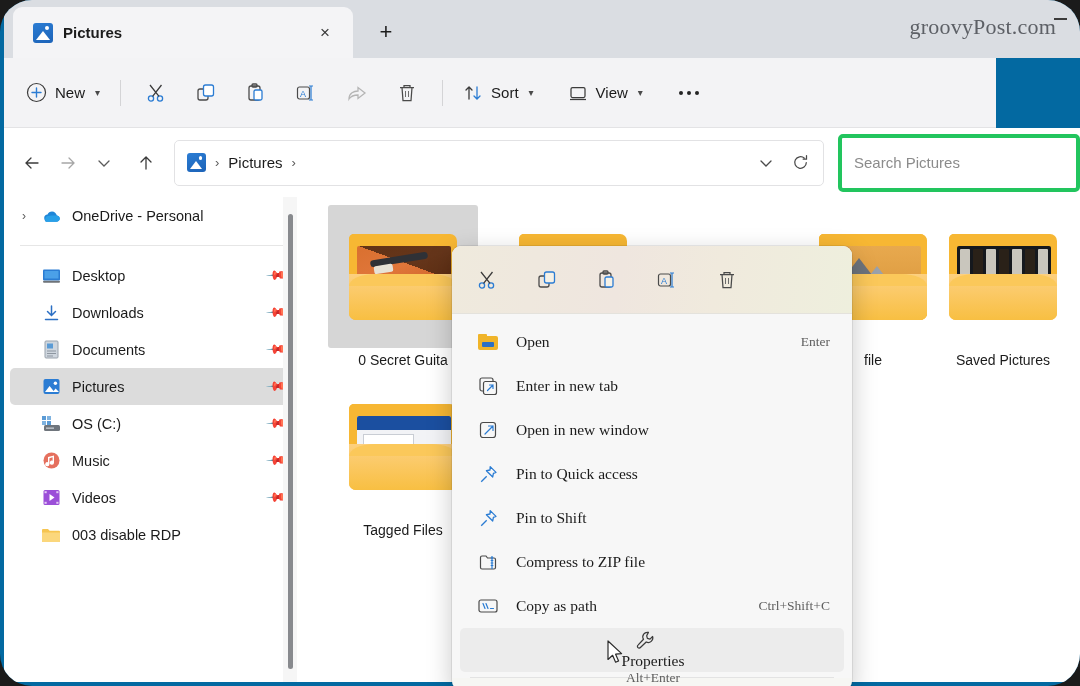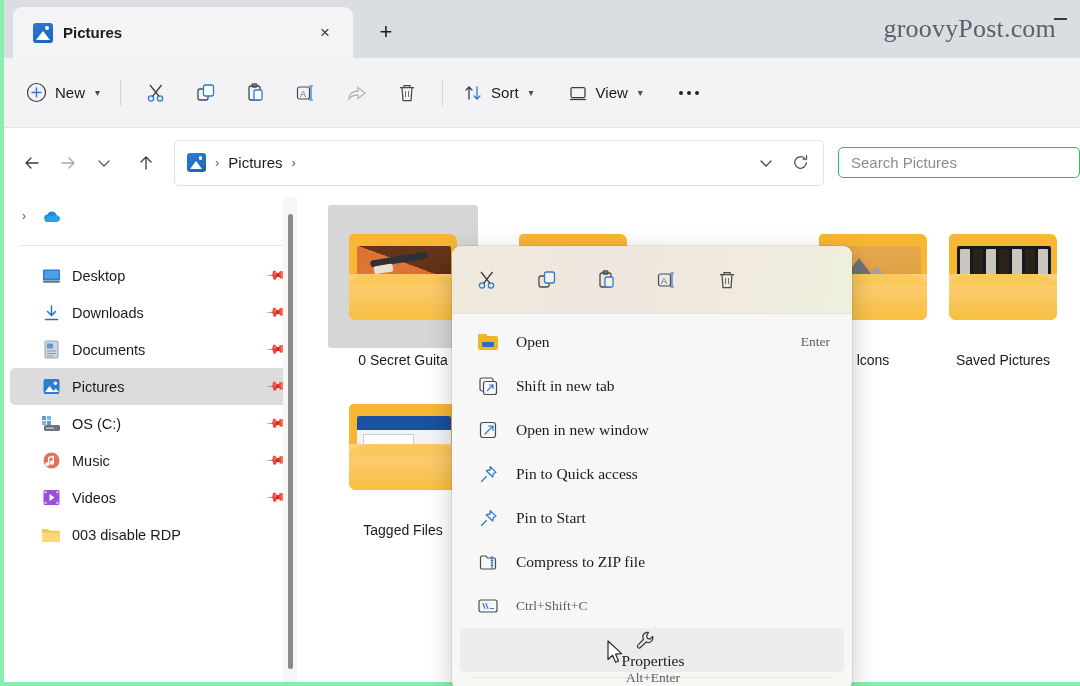--- a/index.html
+++ b/index.html
@@ -5,22 +5,23 @@
   * { box-sizing: border-box; margin: 0; padding: 0; }
   html, body {
     width: 1080px; height: 686px;
     overflow: hidden;
     font-family: "Liberation Sans", sans-serif;
     background: #1b1b1b;
   }
   #root {
     position: relative;
     width: 1080px; height: 686px;
-    background: #86efac;
+    background: #0369a1;
     overflow: hidden;
+    border-radius: 32px;
   }
 
   
   .titlebar {
     position: absolute; left: 4px; top: 0; width: 1076px; height: 58px;
     background: #dadde2;
     display: flex; align-items: flex-end;
   }
   .tabstrip { display: flex; align-items: flex-end; height: 58px; }
   .tab {
@@ -58,33 +59,33 @@
     color: #3a3a3a; font-size: 17px; line-height: 1;
   }
   .newtab {
     width: 42px; height: 42px; margin: 0 0 5px 12px;
     display: flex; align-items: center; justify-content: center;
     color: #1c1c1c; font-size: 22px; font-weight: 300; border-radius: 5px;
   }
   .watermark {
     position: absolute; right: 24px; top: 14px;
     font-family: "Liberation Serif", serif;
-    font-size: 26px; color: #5d6066; letter-spacing: .2px;
+    font-size: 22px; color: #5d6066; letter-spacing: .2px;
     user-select: none;
   }
   .winbtn-min {
     position: absolute; right: 6px; top: 8px;
     width: 28px; height: 22px;
     display: flex; align-items: center; justify-content: center;
   }
   .winbtn-min i { display: block; width: 13px; height: 1.5px; background: #3b3b3b; }
 
   
   .cmdbar {
-    position: absolute; left: 4px; top: 58px; width: 1076px; height: 70px;
+    position: absolute; left: 4px; top: 58px; width: 992px; height: 70px;
     background: #f3f3f5;
     border-bottom: 1px solid #e3e3e5;
     display: flex; align-items: center; padding: 0 14px;
   }
   .cmd {
     height: 36px; border-radius: 5px;
     display: flex; align-items: center; gap: 8px;
     padding: 0 10px; color: #1b1b1b; font-size: 15px;
     white-space: nowrap;
   }
@@ -136,22 +137,22 @@
   .crumb-sep { color: #5b5b5b; font-size: 13px; padding: 0 9px; }
   .crumb-text { font-size: 15px; color: #1b1b1b; }
   .addr-spacer { flex: 1 1 auto; }
   .addr-btn {
     width: 34px; height: 34px; border-radius: 4px;
     display: flex; align-items: center; justify-content: center;
     color: #3b3b3b;
   }
   .searchbox {
     margin-left: 14px;
-    height: 31px; flex: 1 1 auto;
-    border: 1px solid #22c55e; border-radius: 5px;
+    height: 58px; flex: 1 1 auto;
+    border: 4px solid #22c55e; border-radius: 5px;
     background: #ffffff;
     display: flex; align-items: center; padding: 0 12px;
   }
   .searchbox span { font-size: 15px; color: #8b8b8b; }
 
   
   .sidebar {
     position: absolute; left: 4px; top: 197px; width: 296px; height: 485px;
     background: #ffffff;
     overflow: hidden;
@@ -458,20 +459,21 @@
 
 
     <div class="nav-item">
       <span class="exp">›</span>
       <span class="nav-ico">
         <svg width="20" height="16" viewBox="0 0 20 16">
             <path d="M5.2 13.8h10.1c2 0 3.5-1.5 3.5-3.2 0-1.6-1.3-3-3-3.1-.4-2.3-2.4-4-4.8-4-2 0-3.8 1.2-4.5 3-1.9.1-3.3 1.6-3.3 3.4 0 2 1.6 3.9 2 3.9z" fill="#1f86d8"></path>
             <path d="M5.2 13.8h10.1c2 0 3.5-1.5 3.5-3.2 0-1.3-.9-2.5-2.1-2.9-1.5-.4-9.4-.5-11.2.9-1.2.9-1.6 2.6-1.3 3.9.2.8.6 1.3 1 1.3z" fill="#29a0e8"></path>
           </svg>
       </span>
+      <span class="nav-label">OneDrive - Personal</span>
     </div>
 
     <div class="nav-divider"></div>
 
     <div class="nav-item">
       <span class="nav-ico">
         <svg width="19" height="16" viewBox="0 0 19 16">
             <rect x="1" y="1.5" width="17" height="11" rx="1" fill="#2b7cd3"></rect>
             <rect x="2.5" y="3" width="14" height="7.5" fill="#4ba0e8"></rect>
             <rect x="1" y="12.8" width="17" height="2" rx="1" fill="#6e7378"></rect>
@@ -626,21 +628,21 @@
         <div class="thumbwrap">
           <div class="folder">
             <div class="tabtop"></div>
               <div class="back"></div>
             <div class="photo">
                 <div class="th-mountain"></div>
               </div>
             <div class="front"></div>
           </div>
         </div>
-        <div class="label">lcons</div>
+        <div class="label">file</div>
       </div>
 
       <div class="cell" style="left:628px; top:8px;">
         <div class="thumbwrap">
           <div class="folder">
             <div class="tabtop"></div>
               <div class="back"></div>
             <div class="photo">
               <div class="th-film">
                   <i></i>
@@ -728,21 +730,21 @@
       </div>
 
       <div class="ctx-item">
         <span class="ctx-ico">
           <svg width="21" height="21" viewBox="0 0 21 21" fill="none" stroke="#4a4a4a" stroke-width="1.2">
             <rect x="2" y="2" width="13" height="13" rx="2"></rect>
             <rect x="5.5" y="5.5" width="13" height="13" rx="2" fill="#f7f7f7"></rect>
             <path d="M9.5 14.5 15 9M11.5 9H15v3.5" stroke="#2b7cd3" stroke-linecap="round"></path>
           </svg>
         </span>
-        <span class="ctx-label">Shift in new tab</span>
+        <span class="ctx-label">Enter in new tab</span>
         <span class="ctx-accel"></span>
       </div>
 
       <div class="ctx-item">
         <span class="ctx-ico">
           <svg width="21" height="21" viewBox="0 0 21 21" fill="none" stroke="#4a4a4a" stroke-width="1.2">
             <rect x="2.5" y="2.5" width="15" height="15" rx="2.5"></rect>
             <path d="M7 14 15 6M10.5 6H15v4.5" stroke="#2b7cd3" stroke-linecap="round"></path>
           </svg>
         </span>
@@ -761,21 +763,21 @@
         <span class="ctx-accel"></span>
       </div>
 
       <div class="ctx-item">
         <span class="ctx-ico">
           <svg width="21" height="21" viewBox="0 0 21 21" fill="none" stroke="#2b7cd3" stroke-width="1.3" stroke-linejoin="round">
             <path d="M12.2 2.6 18 8.4l-2.6 1-.7 3.6-6.3-6.3 3.6-.7z"></path>
               <path d="M8.7 12.3 3.2 17.8"></path>
           </svg>
         </span>
-        <span class="ctx-label">Pin to Start</span>
+        <span class="ctx-label">Pin to Shift</span>
         <span class="ctx-accel"></span>
       </div>
 
       <div class="ctx-item">
         <span class="ctx-ico">
           <svg width="21" height="21" viewBox="0 0 21 21" fill="none" stroke="#4a4a4a" stroke-width="1.2">
             <path d="M2.5 5.5a1.5 1.5 0 0 1 1.5-1.5h4l1.5 2h6.5a1.5 1.5 0 0 1 1.5 1.5v8a1.5 1.5 0 0 1-1.5 1.5H4a1.5 1.5 0 0 1-1.5-1.5z"></path>
             <path d="M14 4v13" stroke="#2b7cd3"></path>
             <path d="M12.7 6h2.6M12.7 8.5h2.6M12.7 11h2.6M12.7 13.5h2.6" stroke="#2b7cd3" stroke-width="1"></path>
           </svg>
@@ -785,20 +787,21 @@
       </div>
 
       <div class="ctx-item">
         <span class="ctx-ico">
           <svg width="22" height="18" viewBox="0 0 22 18" fill="none" stroke="#4a4a4a" stroke-width="1.2">
             <rect x="2" y="3" width="18" height="12" rx="2"></rect>
             <path d="M6 6.5 8 11.5M9 6.5 11 11.5" stroke="#2b7cd3" stroke-linecap="round"></path>
             <path d="M13.5 11.5h3" stroke="#2b7cd3" stroke-linecap="round"></path>
           </svg>
         </span>
+        <span class="ctx-label">Copy as path</span>
         <span class="ctx-accel">Ctrl+Shift+C</span>
       </div>
 
       <div class="ctx-item hl">
         <span class="ctx-ico">
           <svg width="21" height="21" viewBox="0 0 21 21" fill="none" stroke="#3b3b3b" stroke-width="1.25" stroke-linejoin="round">
             <path d="M13.4 2.4a4.6 4.6 0 0 0-4.9 6.9L3 15.1a1.7 1.7 0 1 0 2.4 2.4l5.8-5.5a4.6 4.6 0 0 0 6.4-5.5l-2.6 2.6-2.6-.7-.7-2.6z"></path>
           </svg>
         </span>
         <span class="ctx-label">Properties</span>

